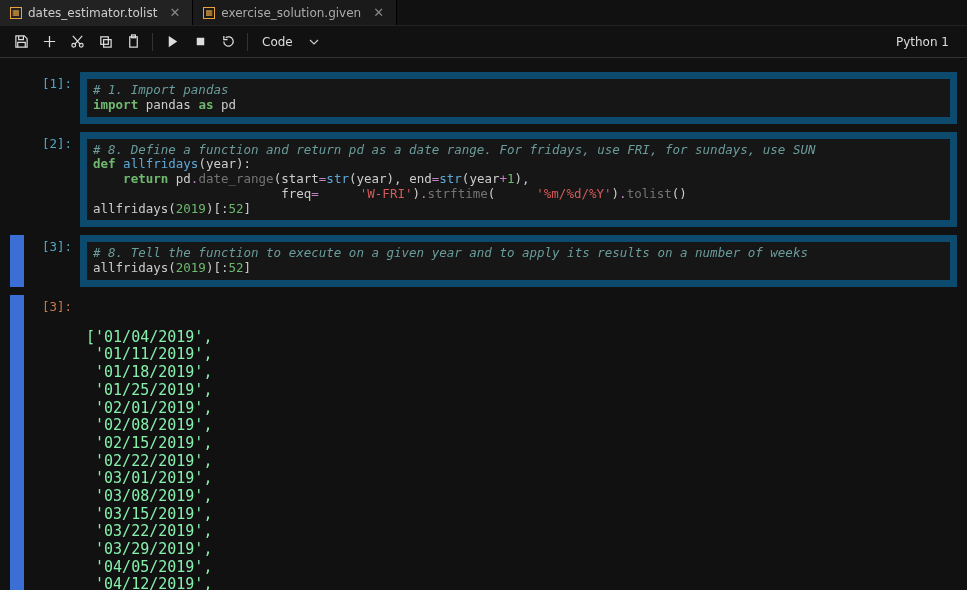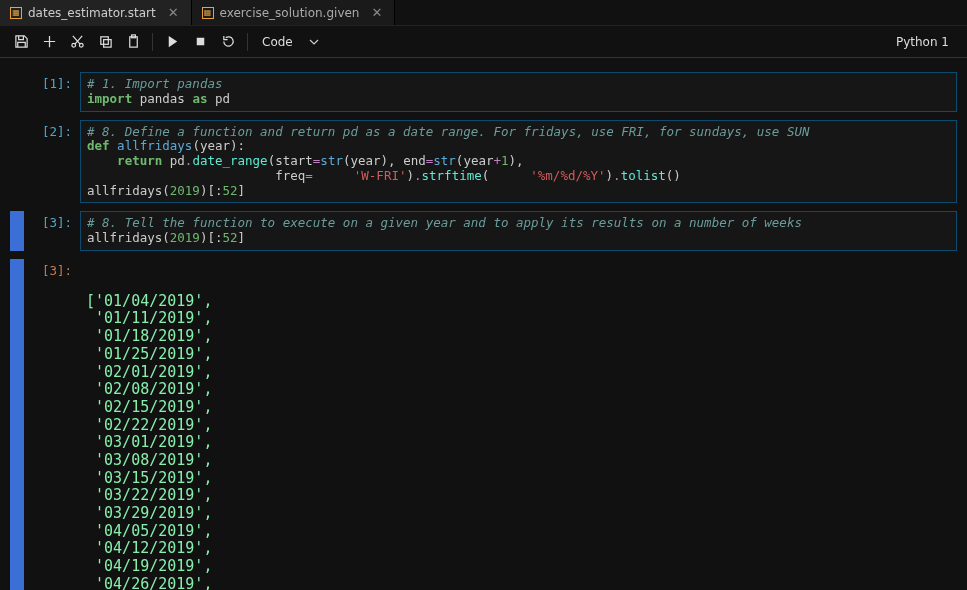--- a/index.html
+++ b/index.html
@@ -95,21 +95,21 @@
     padding-right: 8px;
     padding-top: 4px;
     font-family: "DejaVu Sans Mono", Consolas, monospace;
     font-size: 12.5px;
     color: #4fa7c7;
     flex-shrink: 0;
   }
   .prompt.out { color: #c97a4a; }
   .codebox {
     flex: 1;
-    border: 1px solid #0c4a6e;
+    border: 7px solid #0c4a6e;
     background: #161616;
     padding: 4px 6px;
     font-family: "DejaVu Sans Mono", Consolas, monospace;
     font-size: 12.5px;
     line-height: 1.18;
     white-space: pre;
   }
   .outputbox {
     flex: 1;
     padding: 2px 6px;
@@ -117,38 +117,38 @@
     font-size: 15px;
     line-height: 1.18;
     white-space: pre;
     color: #86efac;
     margin-top: 32px;
   }
   
   .c-comment { color: #6a9c9c; font-style: italic; }
   .c-kw { color: #6fb96f; font-weight: bold; }
   .c-fn { color: #5ea8d8; }
-  .c-attr { color: #5eead4; }
+  .c-attr { color: #737373; }
   .c-op { color: #c080c0; }
   .c-punct { color: #ccc; }
   .c-str { color: #d45a5a; margin-left: 41px; }
   .c-num { color: #6fb96f; }
   .c-def { color: #ccc; }
 
   ::-webkit-scrollbar { width: 10px; }
   ::-webkit-scrollbar-thumb { background: #333; }
   ::-webkit-scrollbar-track { background: #111; }
 </style>
 </head>
 <body>
 
 <div class="tabbar" id="tabbar">
     <div class="tab active">
       <span class="nbicon">▦</span>
-      <span>dates_estimator.start</span>
+      <span>dates_estimator.tolist</span>
       <span class="close">✕</span>
     </div>
     <div class="tab inactive">
       <span class="nbicon">▦</span>
       <span>exercise_solution.given</span>
       <span class="close">✕</span>
     </div>
   </div>
 
 <div class="toolbar">

